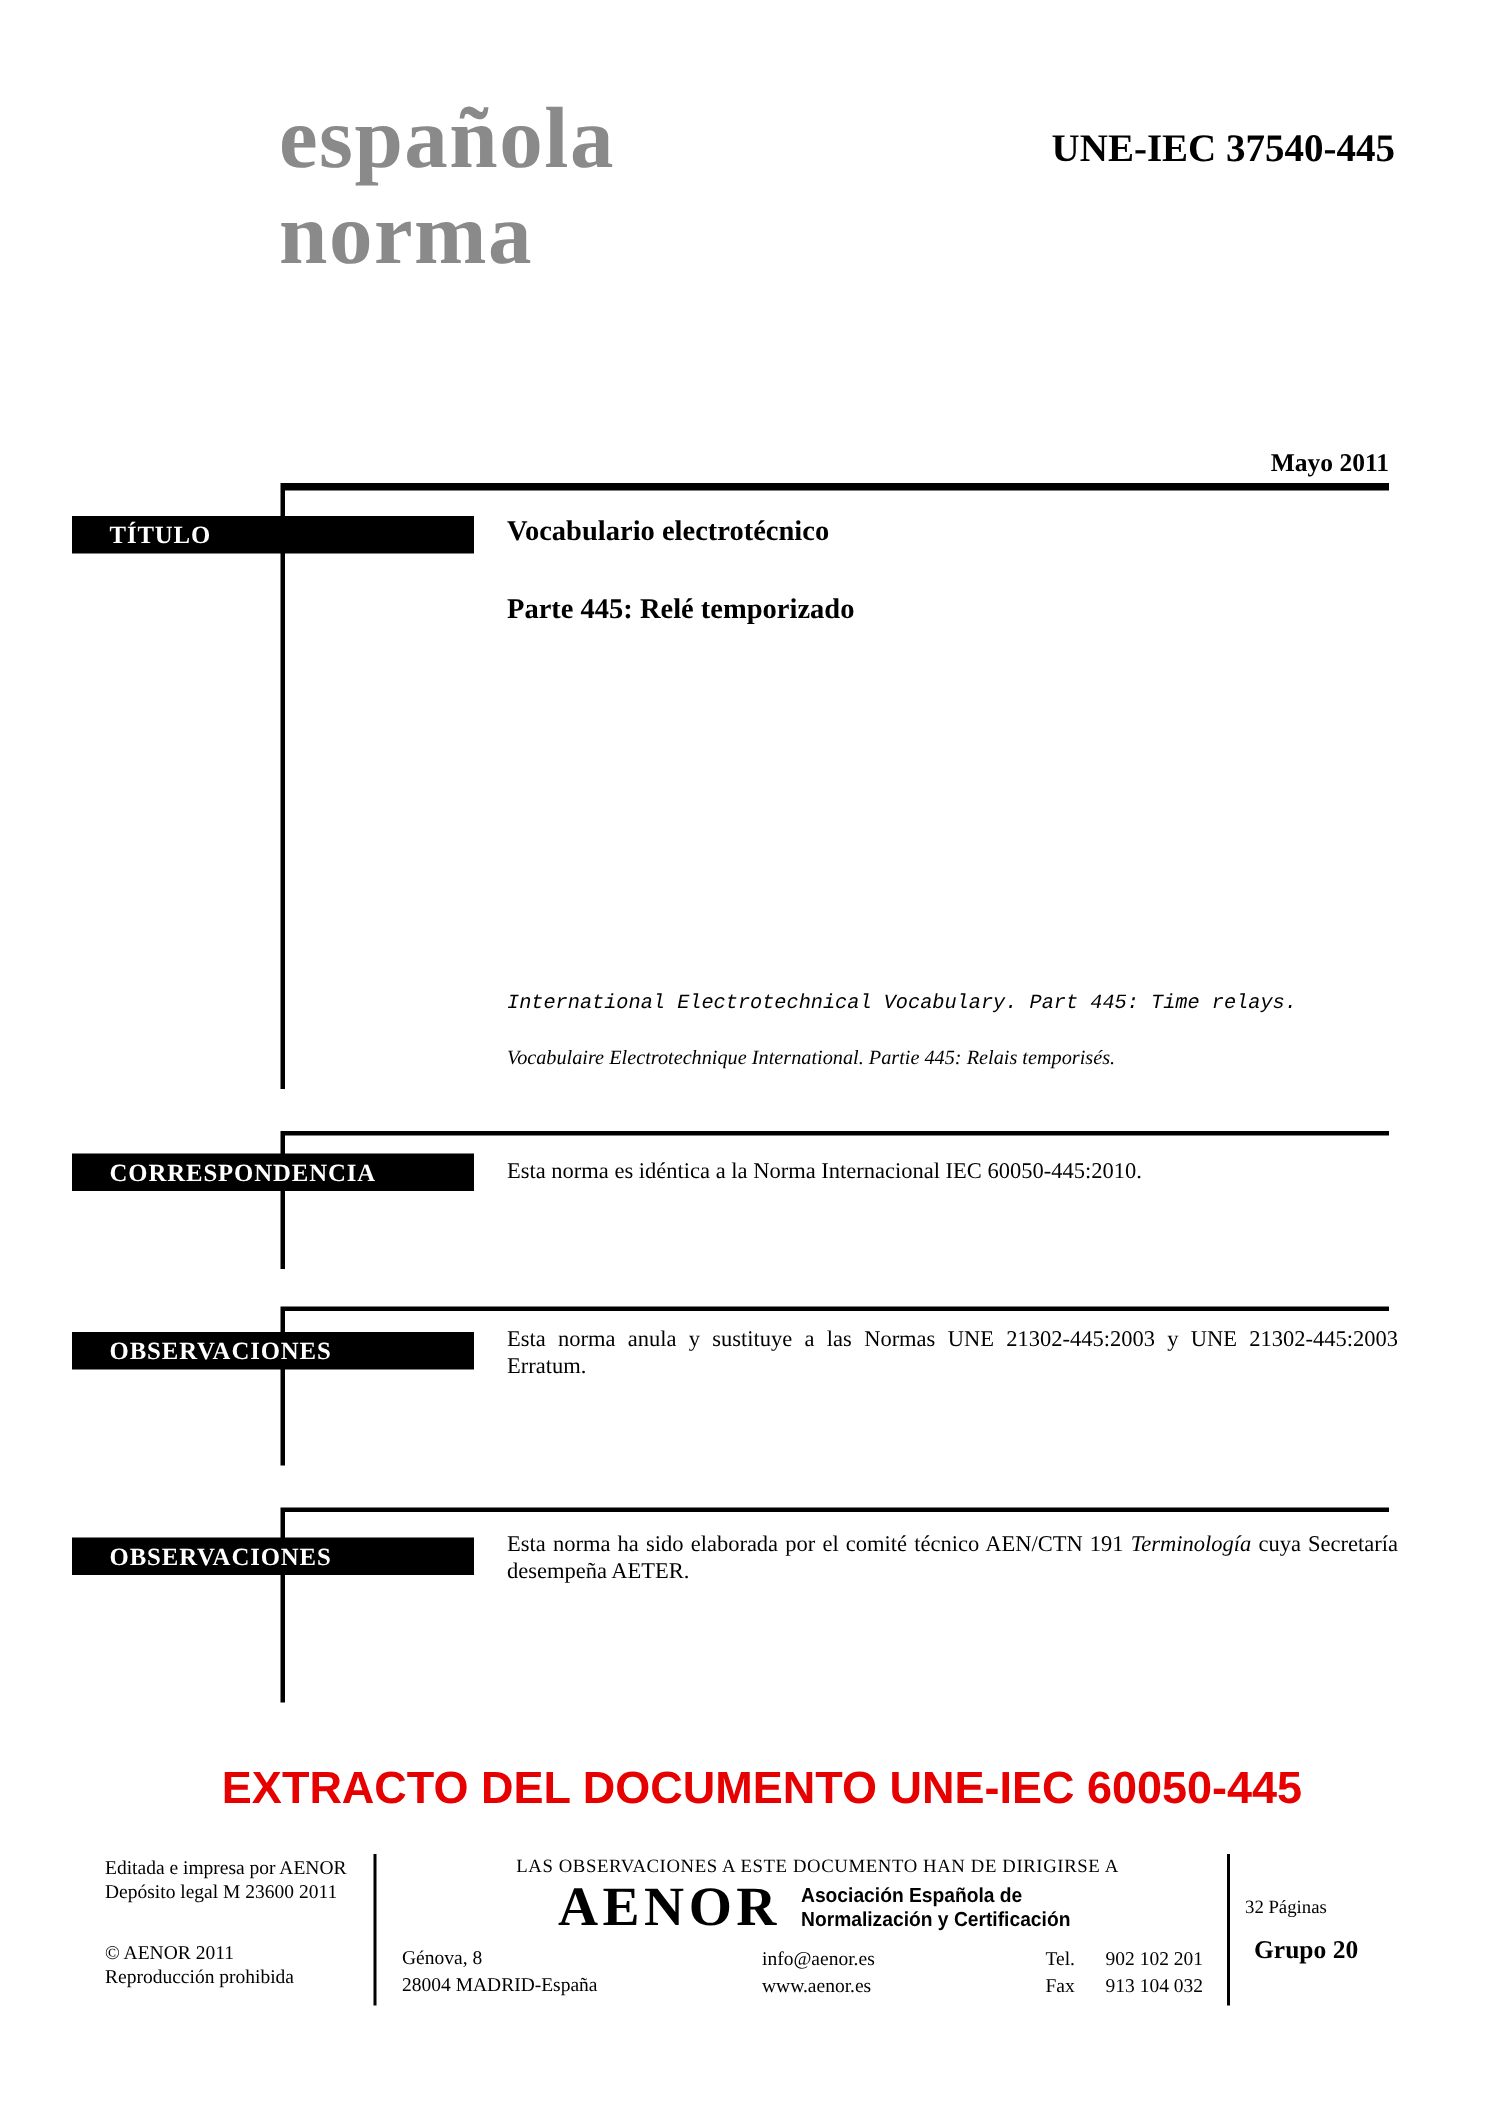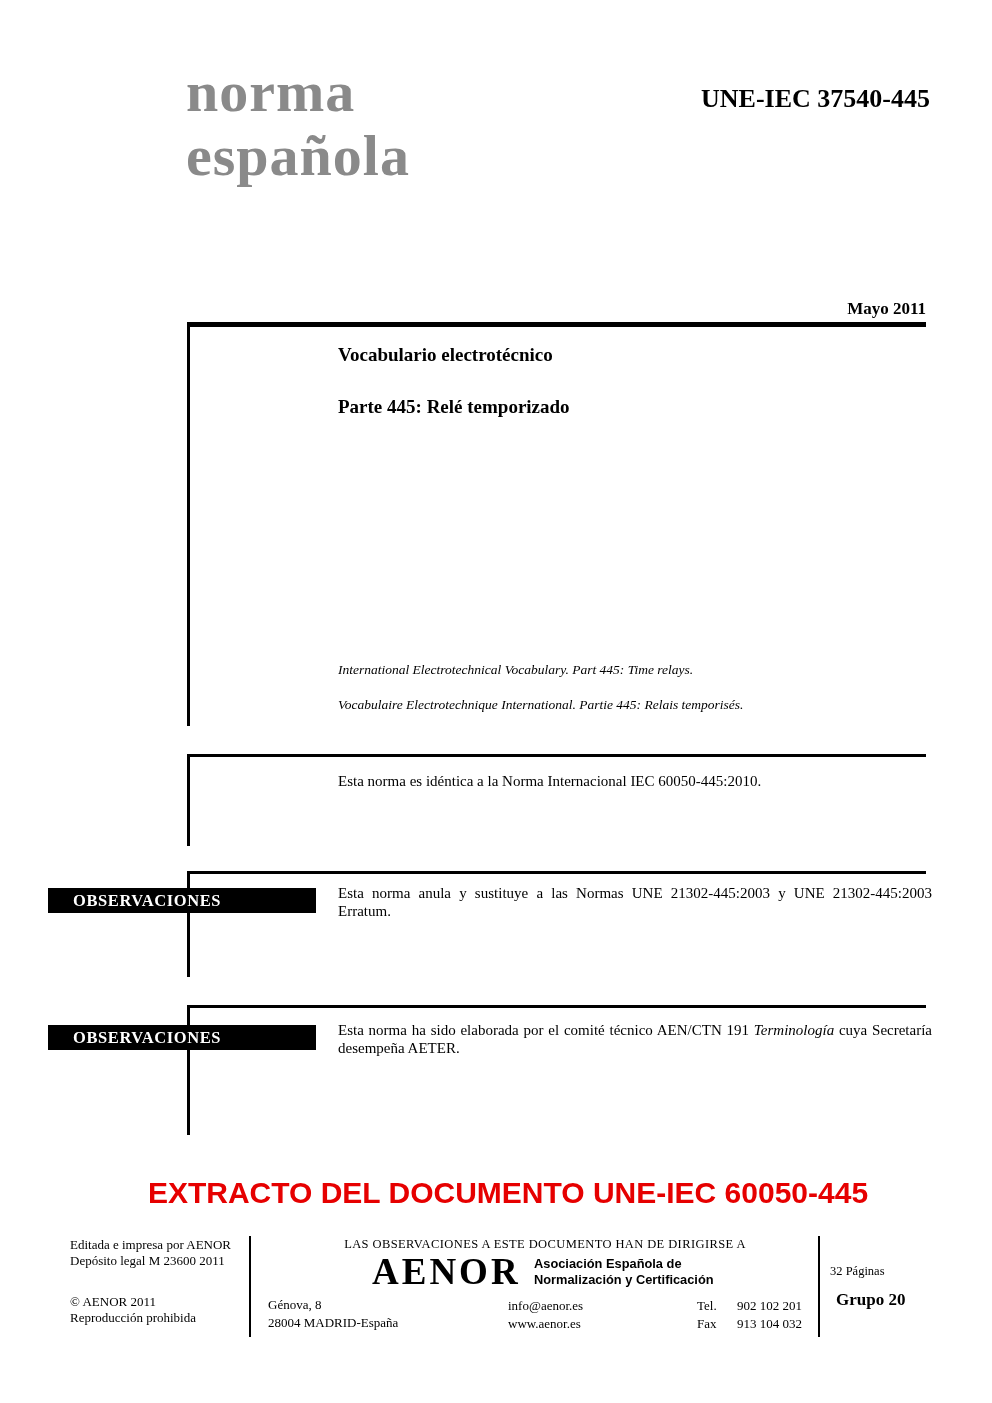--- a/index.html
+++ b/index.html
@@ -49,35 +49,41 @@
         transform:scaleX(0.95); transform-origin:left top;}
   .pages {left:830px; top:1264px; font-size:12.5px;}
   .grupo {left:836px; top:1290px; font-size:17px; font-weight:bold;}
 </style>
 </head>
 <body>
 
 <div class="page">
 
   <div class="abs logo">
+    <div>española</div>
     <div>norma</div>
-    <div>española</div>
   </div>
   <div class="abs doccode">UNE-IEC 37540-445</div>
   <div class="abs date">Mayo 2011</div>
 
   <div class="abs hrule thick" style="top:322px;"></div>
   <div class="abs vline" style="top:322px; height:404px;"></div>
+  <div class="abs label-bar" style="top:344px;">
+    <span>TÍTULO</span>
+  </div>
   <div class="abs title-line" style="top:342px;">Vocabulario electrotécnico</div>
   <div class="abs title-line" style="top:394px;">Parte 445: Relé temporizado</div>
-  <div class="abs lang-line" style="top:662px;">International Electrotechnical Vocabulary. Part 445: Time relays.</div>
+  <div class="abs lang-line" style="top:662px;font-family:Liberation Mono, monospace;">International Electrotechnical Vocabulary. Part 445: Time relays.</div>
   <div class="abs lang-line" style="top:697px;">Vocabulaire Electrotechnique International. Partie 445: Relais temporisés.</div>
 
   <div class="abs hrule thin" style="top:754px;"></div>
   <div class="abs vline" style="top:754px; height:92px;"></div>
+  <div class="abs label-bar" style="top:769px;">
+    <span>CORRESPONDENCIA</span>
+  </div>
   <div class="abs single-line" style="top:769px;">Esta norma es idéntica a la Norma Internacional IEC 60050-445:2010.</div>
 
   <div class="abs hrule thin" style="top:871px;"></div>
   <div class="abs vline" style="top:871px; height:106px;"></div>
   <div class="abs label-bar" style="top:888px;">
     <span>OBSERVACIONES</span>
   </div>
   <div class="abs body-text" style="top:884px;">Esta norma anula y sustituye a las Normas UNE 21302-445:2003 y UNE 21302-445:2003 Erratum.</div>
 
   <div class="abs hrule thin" style="top:1005px;"></div>

